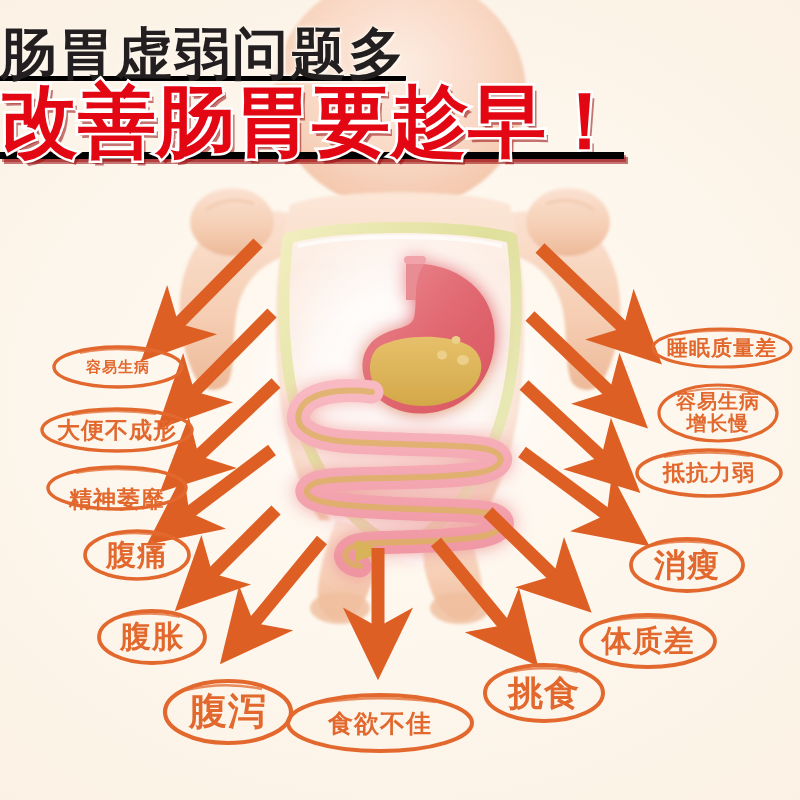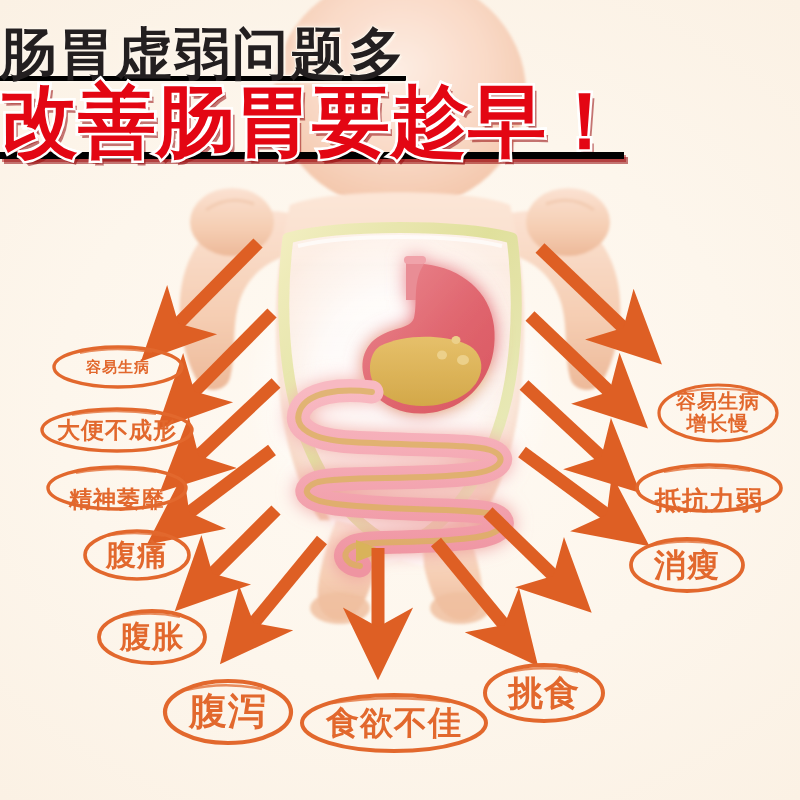--- a/index.html
+++ b/index.html
@@ -289,56 +289,70 @@
   </div>
 
   <div class="label" style="left:162px;top:678px;width:132px;height:68px;font-size:38px;">
     <svg class="ellipse-svg" viewBox="0 0 132 68" preserveAspectRatio="none">
       <ellipse cx="66" cy="34" rx="63" ry="31" fill="none" stroke="#e2682d" stroke-width="4.2"></ellipse>
       <path d="M24 12 q38 -9 76 -1" fill="none" stroke="#e2682d" stroke-width="2.4" opacity=".75"></path>
     </svg>
     <span class="txt">腹泻</span>
   </div>
 
-  <div class="label" style="left:298px;top:692px;width:192px;height:62px;font-size:33px;">
+  <div class="label" style="left:284px;top:692px;width:192px;height:62px;font-size:25px;">
     <svg class="ellipse-svg" viewBox="0 0 192 62" preserveAspectRatio="none">
       <ellipse cx="96" cy="31" rx="92" ry="28" fill="none" stroke="#e2682d" stroke-width="4"></ellipse>
       <path d="M34 11 q58 -9 118 -1" fill="none" stroke="#e2682d" stroke-width="2.4" opacity=".75"></path>
     </svg>
     <span class="txt">食欲不佳</span>
   </div>
 
   <div class="label" style="left:482px;top:662px;width:124px;height:62px;font-size:35px;">
     <svg class="ellipse-svg" viewBox="0 0 124 62" preserveAspectRatio="none">
       <ellipse cx="62" cy="31" rx="59" ry="28" fill="none" stroke="#e2682d" stroke-width="4"></ellipse>
       <path d="M22 11 q36 -9 74 -1" fill="none" stroke="#e2682d" stroke-width="2.4" opacity=".75"></path>
     </svg>
     <span class="txt">挑食</span>
   </div>
 
+  <div class="label" style="left:650px;top:326px;width:144px;height:44px;font-size:21px;">
+    <svg class="ellipse-svg" viewBox="0 0 144 44" preserveAspectRatio="none">
+      <ellipse cx="72" cy="22" rx="69" ry="19" fill="none" stroke="#e2682d" stroke-width="3.2"></ellipse>
+      <path d="M30 8 q38 -6 80 -1" fill="none" stroke="#e2682d" stroke-width="2" opacity=".7"></path>
+    </svg>
+    <span class="txt">睡眠质量差</span>
+  </div>
 
   <div class="label" style="left:656px;top:382px;width:124px;height:62px;font-size:20px;">
     <svg class="ellipse-svg" viewBox="0 0 124 62" preserveAspectRatio="none">
       <ellipse cx="62" cy="31" rx="59" ry="28" fill="none" stroke="#e2682d" stroke-width="3.2"></ellipse>
       <path d="M24 11 q36 -8 74 -1" fill="none" stroke="#e2682d" stroke-width="2" opacity=".7"></path>
     </svg>
     <span class="txt">容易生病
 增长慢</span>
   </div>
 
-  <div class="label" style="left:634px;top:462px;width:150px;height:52px;font-size:26px;align-items:flex-end;">
+  <div class="label" style="left:634px;top:447px;width:150px;height:52px;font-size:22px;">
     <svg class="ellipse-svg" viewBox="0 0 150 52" preserveAspectRatio="none">
       <ellipse cx="75" cy="26" rx="72" ry="23" fill="none" stroke="#e2682d" stroke-width="3.6"></ellipse>
       <path d="M30 10 q42 -8 86 -1" fill="none" stroke="#e2682d" stroke-width="2.2" opacity=".75"></path>
     </svg>
     <span class="txt">抵抗力弱</span>
   </div>
 
   <div class="label" style="left:628px;top:536px;width:118px;height:58px;font-size:32px;">
     <svg class="ellipse-svg" viewBox="0 0 118 58" preserveAspectRatio="none">
       <ellipse cx="59" cy="29" rx="56" ry="26" fill="none" stroke="#e2682d" stroke-width="3.8"></ellipse>
       <path d="M22 10 q34 -8 70 -1" fill="none" stroke="#e2682d" stroke-width="2.2" opacity=".75"></path>
     </svg>
     <span class="txt">消瘦</span>
   </div>
 
+  <div class="label" style="left:578px;top:612px;width:140px;height:58px;font-size:30px;">
+    <svg class="ellipse-svg" viewBox="0 0 140 58" preserveAspectRatio="none">
+      <ellipse cx="70" cy="29" rx="67" ry="26" fill="none" stroke="#e2682d" stroke-width="3.8"></ellipse>
+      <path d="M26 10 q42 -8 86 -1" fill="none" stroke="#e2682d" stroke-width="2.2" opacity=".75"></path>
+    </svg>
+    <span class="txt">体质差</span>
+  </div>
 
 </div>
 
 </body></html>

